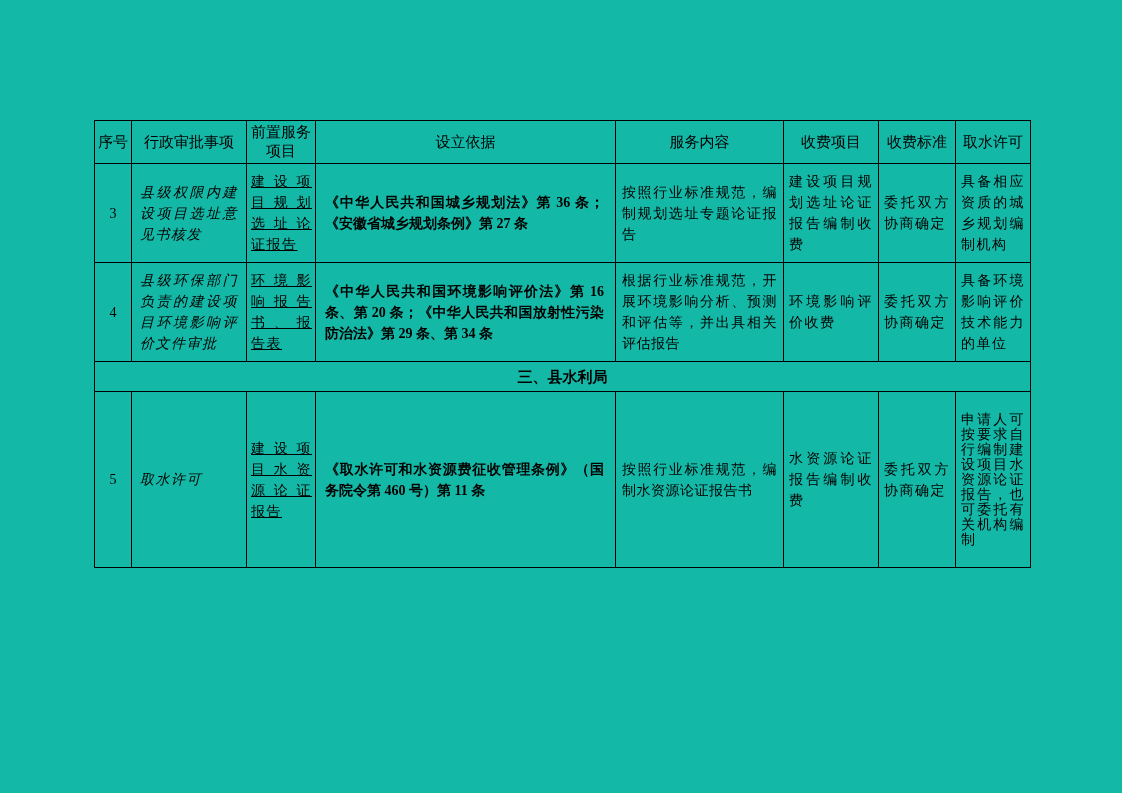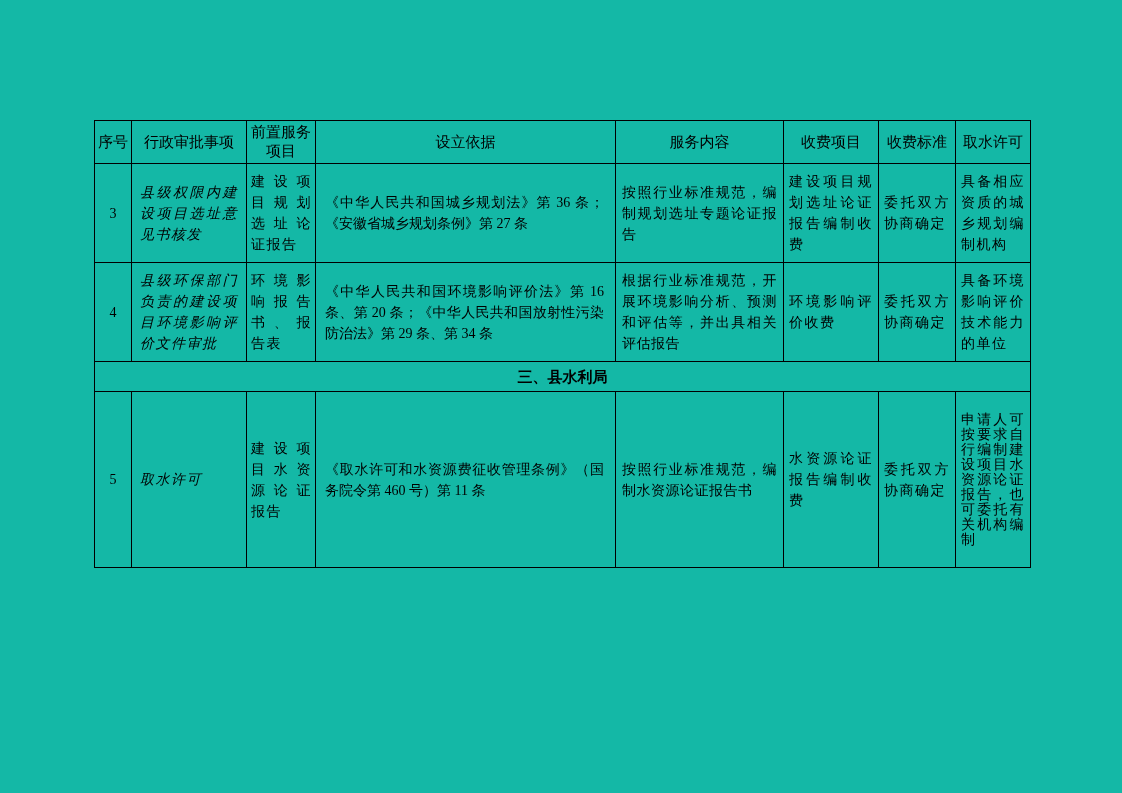--- a/index.html
+++ b/index.html
@@ -54,24 +54,26 @@
   td.c-item {
     text-align: justify;
     letter-spacing: 1.5px;
     padding: 2px 8px;
     font-style: italic;
   }
   td.c-pre {
     text-align: justify;
     letter-spacing: 1.5px;
     padding: 2px 3px 2px 4px;
+    text-decoration: underline;
   }
   td.c-basis {
     text-align: justify;
     padding: 2px 11px 2px 9px;
+    font-weight: bold;
   }
   td.c-service {
     text-align: justify;
     letter-spacing: 0.5px;
     padding: 2px 6px;
   }
   td.c-fee-item, td.c-fee-std, td.c-collector {
     text-align: justify;
     letter-spacing: 1.5px;
     padding: 2px 5px;

